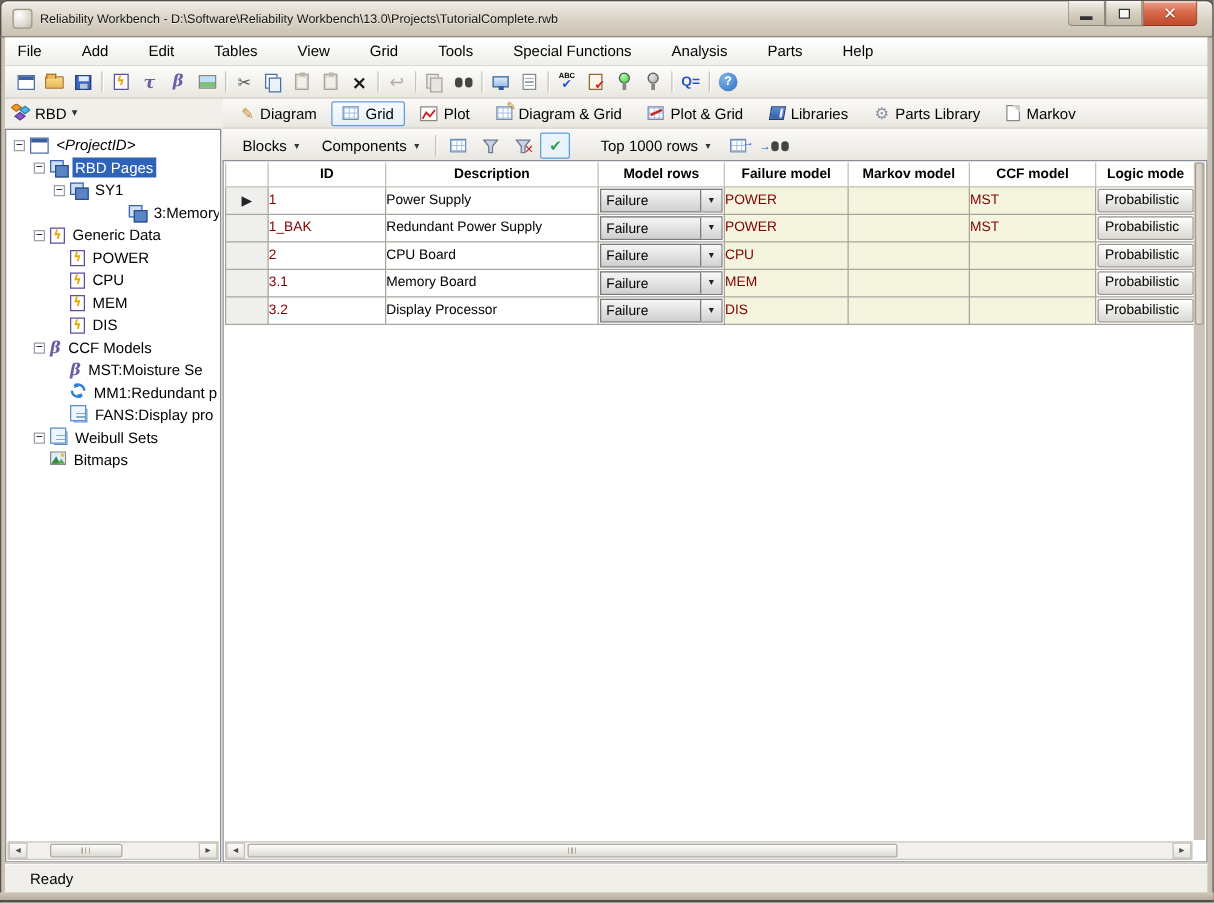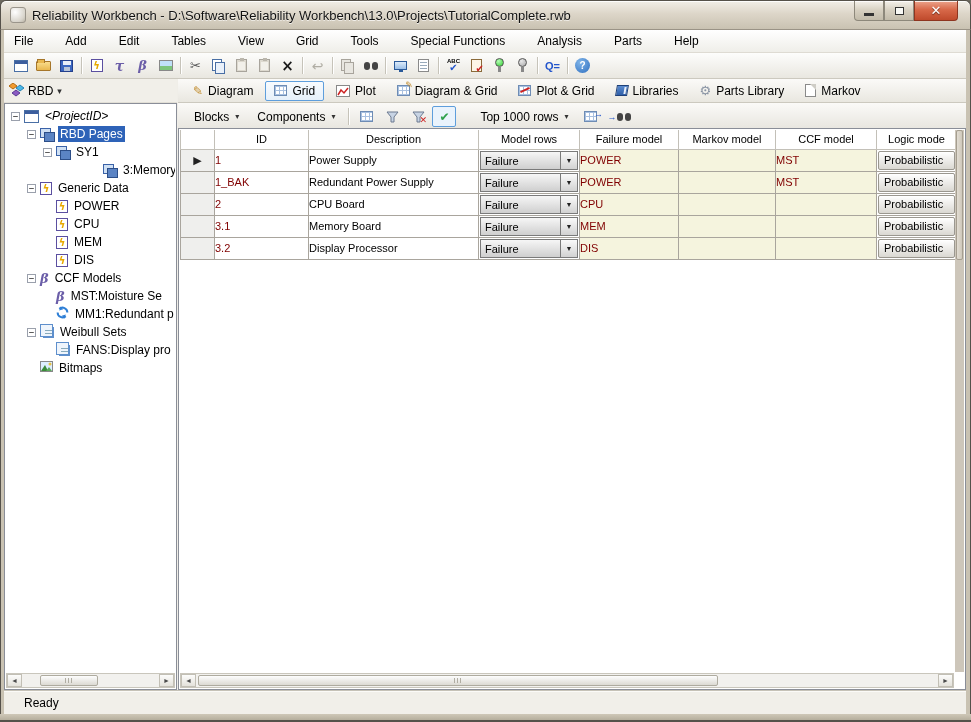--- a/index.html
+++ b/index.html
@@ -19,21 +19,21 @@
     left:0; top:0; width:971px; height:30px;
     background: linear-gradient(#f1eee7, #ddd6c9 45%, #c9c2b2);
     border:1px solid #55514a; border-bottom:1px solid #9a9386;
     border-radius:6px 6px 0 0;
     box-shadow: inset 0 1px 0 rgba(255,255,255,.85);
     display:flex; align-items:center;
   }
   .app-icon { width:16px; height:16px; margin:0 6px 0 9px;
     border-radius:3px; border:1px solid #9a958b;
     background: radial-gradient(circle at 30% 30%, #ffffff, #d8d4cb 70%, #b8b2a4); }
-  .title-text { font-size:13px; color:#111; text-shadow:0 1px 0 rgba(255,255,255,.7); }
+  .title-text { font-size:10px; color:#111; text-shadow:0 1px 0 rgba(255,255,255,.7); }
   .win-controls { position:absolute; right:12px; top:0; display:flex; }
   .wc { width:30px; height:20px; display:flex; align-items:center; justify-content:center;
     border:1px solid #8d887b; border-top:none;
     background: linear-gradient(#f4f1ea, #d6cfc0 50%, #c2bbaa);
     box-shadow: inset 0 1px 0 rgba(255,255,255,.8); }
   .wc.min { border-radius:0 0 0 4px; }
   .wc.close { width:44px; border-radius:0 0 4px 0; border-color:#8e3520;
     background: linear-gradient(#eba48c, #d8694a 45%, #bf4a2c);
     color:#fff; font-weight:bold; }
   .glyph-min { width:10px; height:3px; background:#333; margin-top:8px; }
@@ -167,21 +167,21 @@
   .sb-btn { width:15px; height:13px; display:flex; align-items:center; justify-content:center;
     font-size:7px; color:#4a4a4a; background:linear-gradient(#fcfcfb,#e4e2db); border:1px solid #c2bfb5; }
   .sb-thumb { height:11px; margin:0 1px; background:linear-gradient(#fdfdfd,#dcdad3); border:1px solid #aeab9f; border-radius:2px; position:relative; }
   .sb-thumb::after { content:""; position:absolute; left:50%; top:2px; bottom:2px; width:7px; margin-left:-4px;
     background:repeating-linear-gradient(90deg, #b0ada2 0 1px, transparent 1px 3px); }
   .tree-hscroll { position:absolute; left:1px; right:1px; bottom:1px; height:15px; }
 
   
   .grid-panel { left:178px; right:5px; top:128px; bottom:32px; background:#fff; border:1px solid #8a8e98; overflow:hidden; }
   table.grid { border-collapse:collapse; position:absolute; left:1px; top:1px; table-layout:fixed; }
-  table.grid th { height:19px; background:#fff; font-weight:normal; font-size:11px; text-align:center;
+  table.grid th { height:19px; background:#fff; font-weight:bold; font-size:11px; text-align:center;
     border:1px solid #c3c0b8; border-top:none; }
   table.grid td { height:22px; border:1px solid #a9a59d; font-size:11px; padding:0; vertical-align:middle; }
   td.rowsel { background:#efefed; border-color:#c6c3ba; text-align:center; font-size:8px; color:#222; }
   td.cell-id, td.cell-desc { background:#fff; padding-left:5px; }
   td.cell-id { color:#800000; }
   td.cream { background:#f5f4de; color:#800000; padding-left:5px; }
   .dropdown { display:flex; height:19px; margin:1px; border:1px solid #7a7a7a; background:linear-gradient(#f6f6f6,#cfcfcf); }
   .dd-text { flex:1; padding:3px 4px 0; font-size:11px; color:#000; }
   .dd-btn { width:17px; border-left:1px solid #7a7a7a; background:linear-gradient(#fafafa,#d2d2d2);
     display:flex; align-items:center; justify-content:center; font-size:7px; color:#222; }
@@ -479,29 +479,29 @@
     <div class="titem ind2">
       <span class="tspace"></span>
       <span class="ticon"><svg width="13" height="13" viewBox="0 0 16 16">
             <path d="M14 8A6 6 0 0 0 4 3.5" fill="none" stroke="#2e7fd6" stroke-width="2.4"></path>
             <path d="M2 8a6 6 0 0 0 10 4.5" fill="none" stroke="#2e7fd6" stroke-width="2.4"></path>
             <path d="M5.5 0.5 4 5.5 9 4z" fill="#2e7fd6"></path>
             <path d="M10.5 15.5 12 10.5 7 12z" fill="#2e7fd6"></path>
           </svg></span>
       <span class="tlabel">MM1:Redundant p</span>
     </div>
+    <div class="titem ind2">
+      <span class="tspace"></span>
+      <span class="ticon ic i-weib" style="margin-left:3px"></span>
+      <span class="tlabel">FANS:Display pro</span>
+    </div>
     <div class="titem ind1">
       <span class="texp"></span>
       <span class="ticon ic i-weib" style="margin-left:3px"></span>
       <span class="tlabel">Weibull Sets</span>
-    </div>
-    <div class="titem ind2">
-      <span class="tspace"></span>
-      <span class="ticon ic i-weib" style="margin-left:3px"></span>
-      <span class="tlabel">FANS:Display pro</span>
     </div>
     <div class="titem ind1">
       <span class="tspace"></span>
       <span class="ticon"><svg width="13" height="11" viewBox="0 0 13 11">
             <rect x="0.5" y="0.5" width="12" height="10" fill="#ddeeff" stroke="#888"></rect>
             <polygon points="1,10 5,4 8,10" fill="#3a8a3a"></polygon>
             <polygon points="6,10 9,6 12,10" fill="#5aaa5a"></polygon>
             <circle cx="10" cy="3" r="1.5" fill="#e8c040"></circle>
           </svg></span>
       <span class="tlabel">Bitmaps</span>

